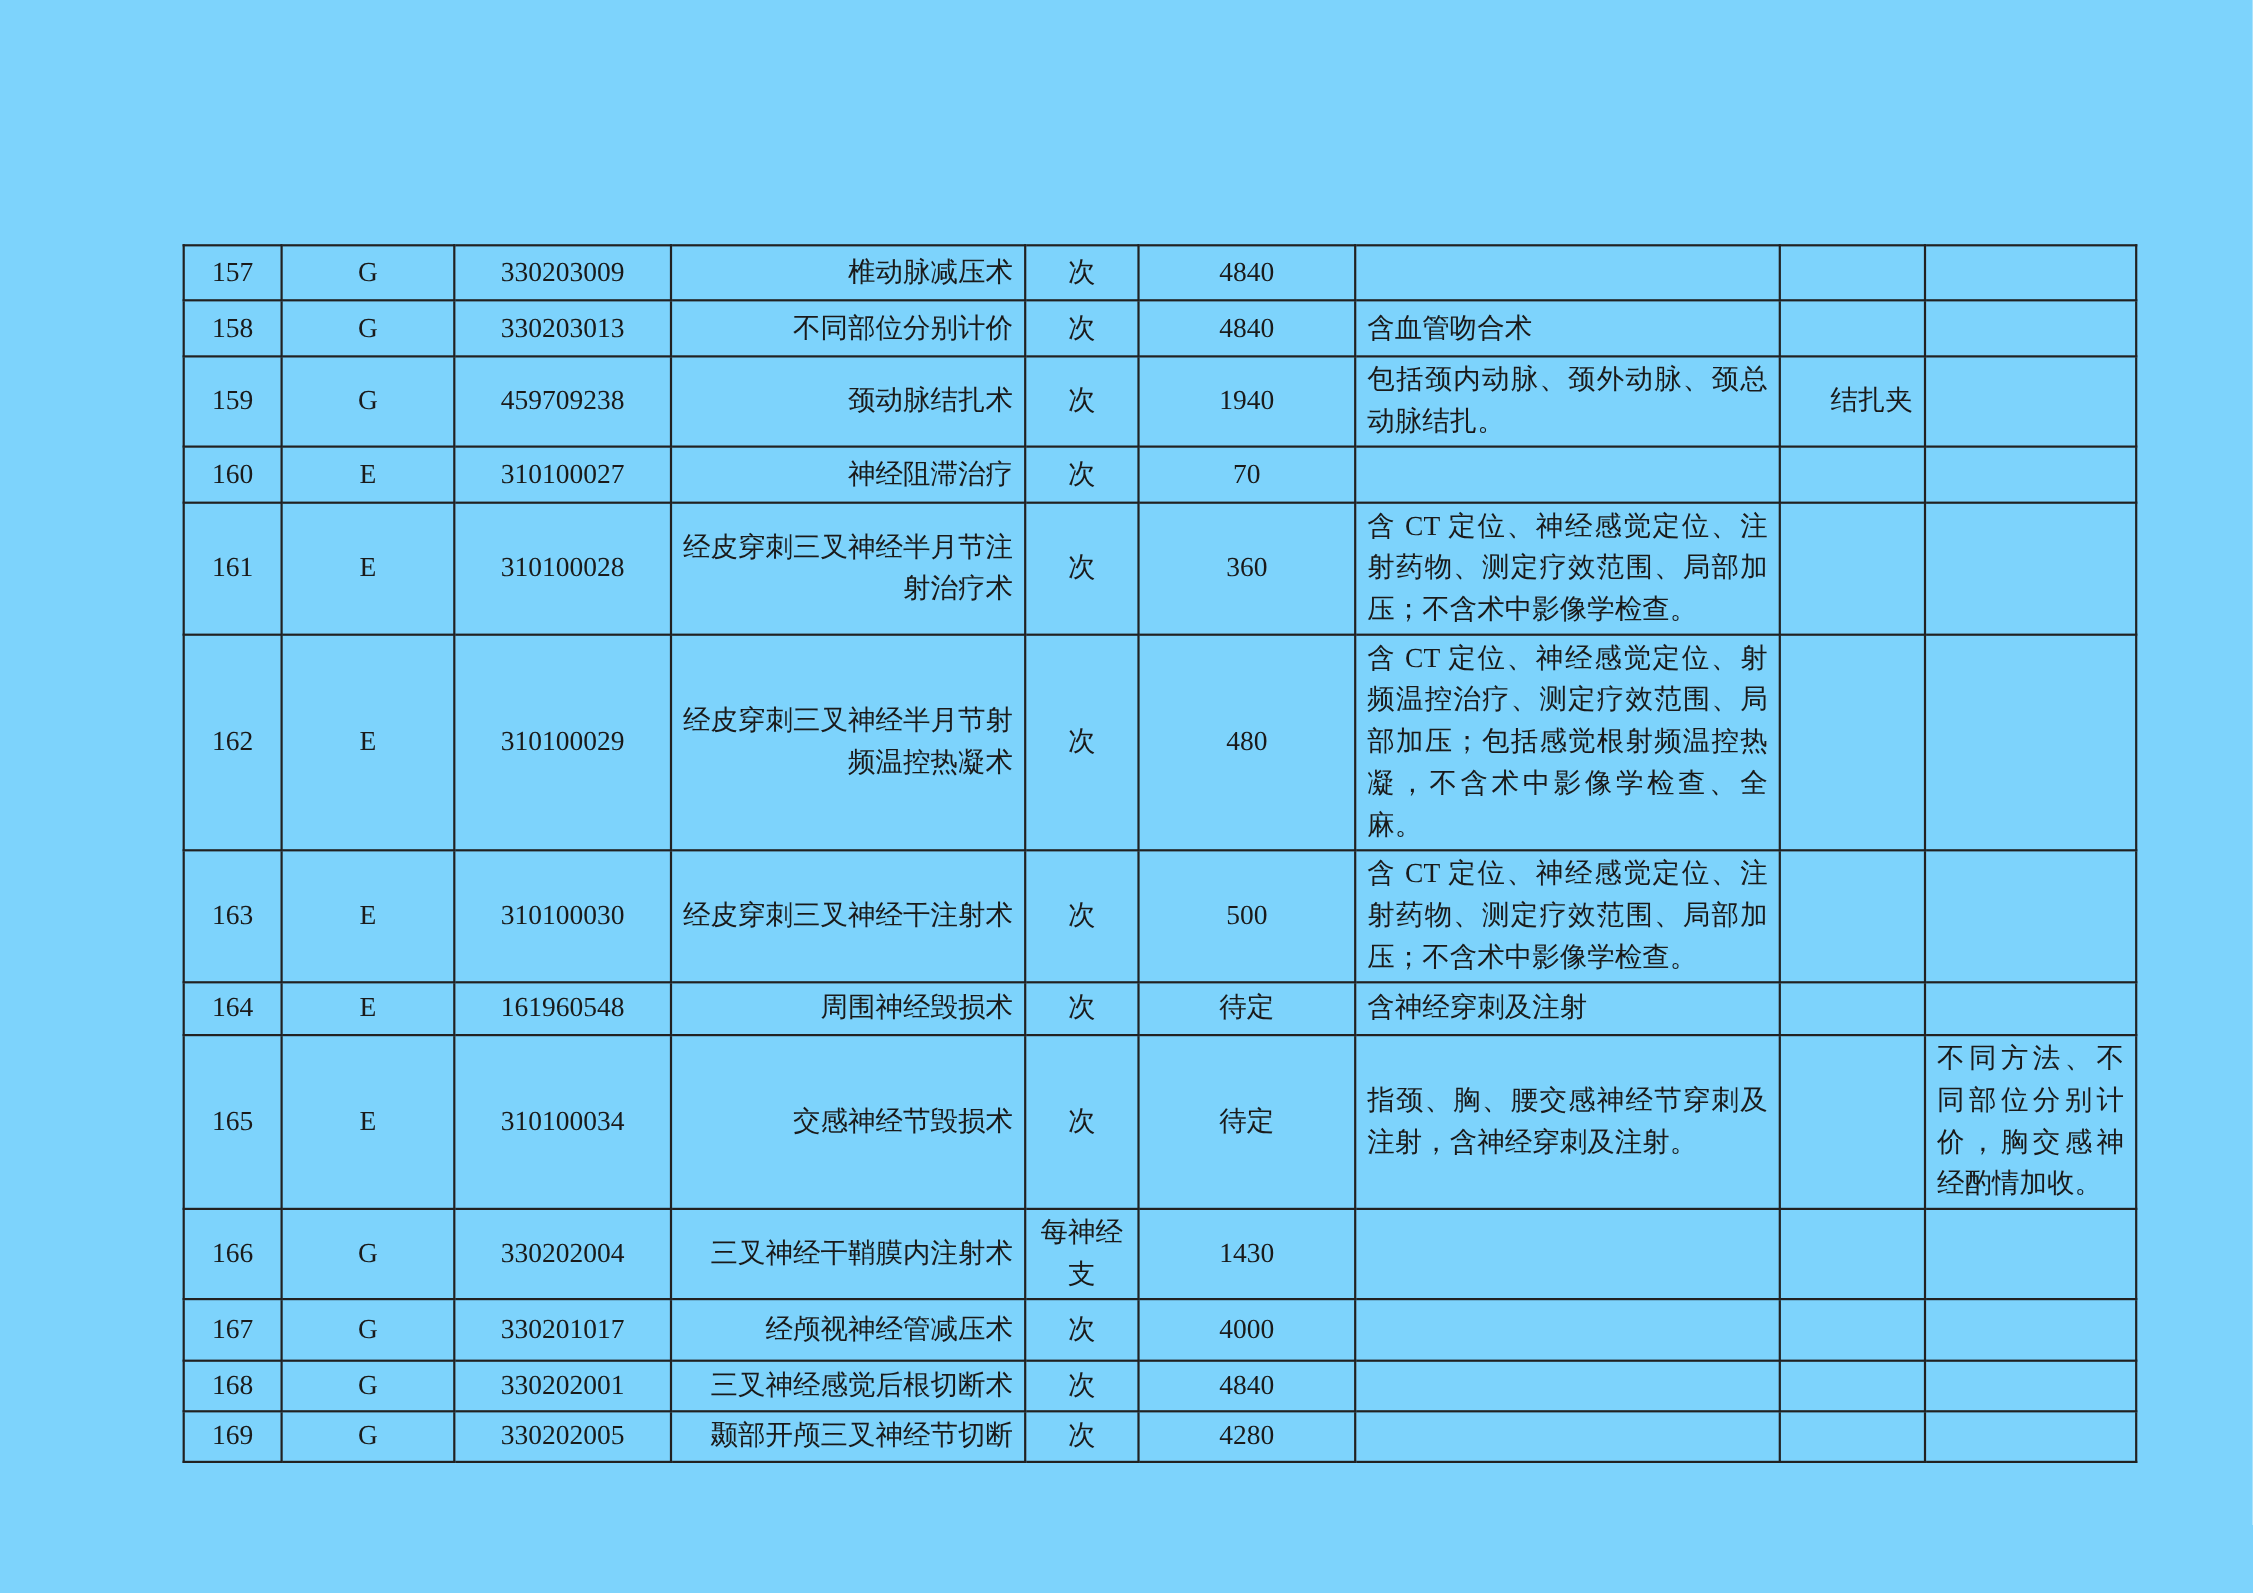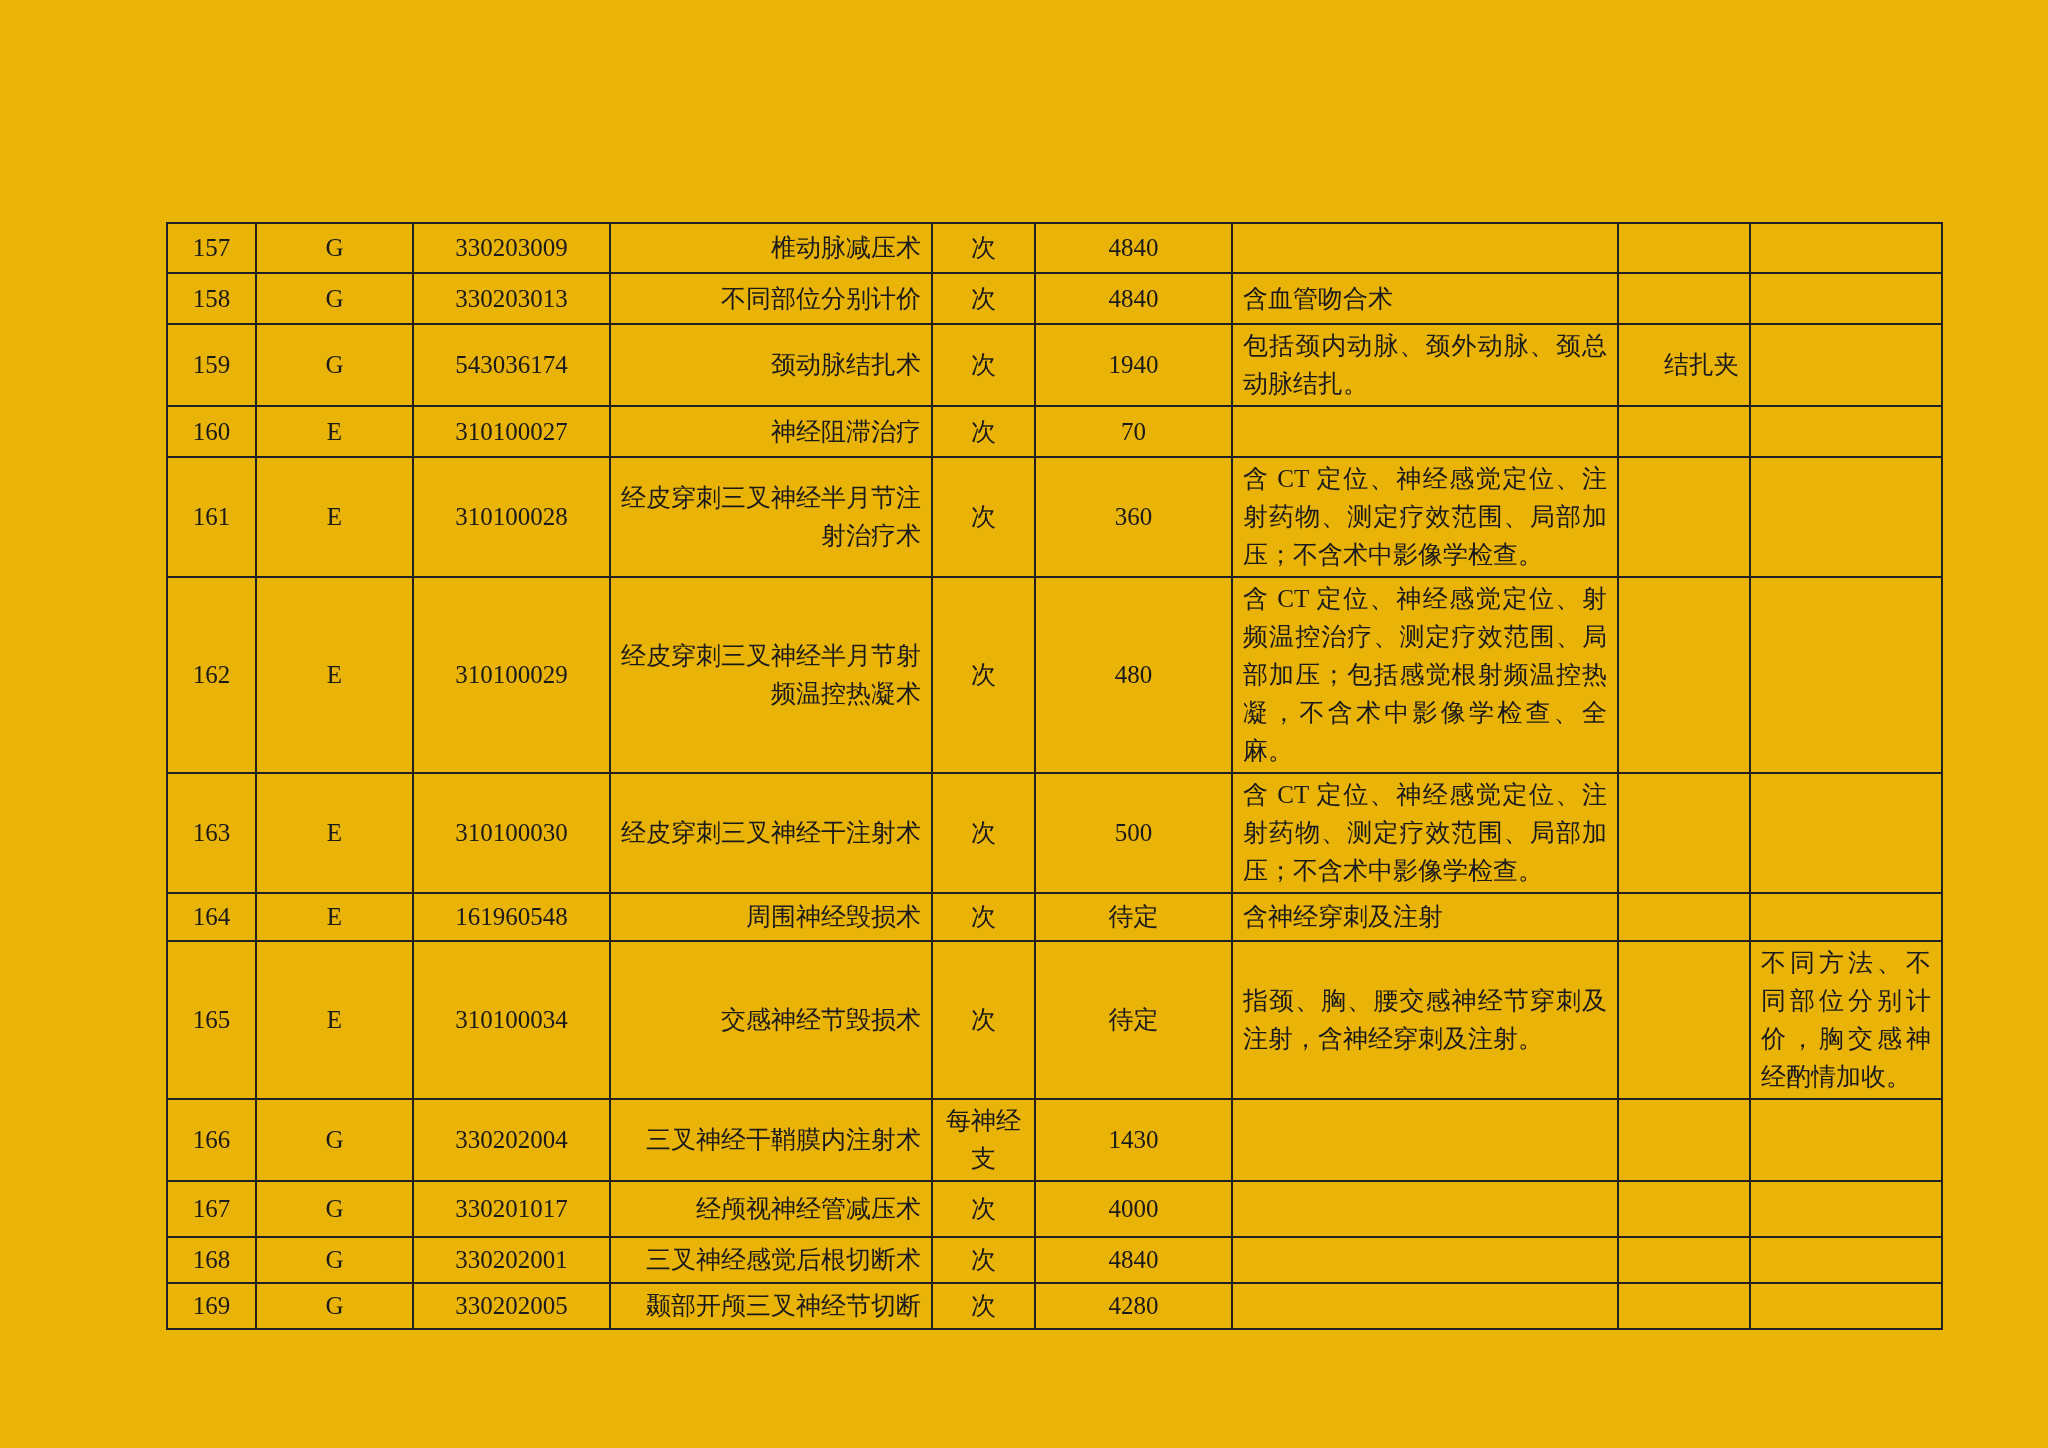--- a/index.html
+++ b/index.html
@@ -8,21 +8,21 @@
     background: #ffffff;
     width: 2048px;
     height: 1448px;
     position: relative;
     font-family: "Liberation Serif", "DejaVu Serif", serif;
     color: #1a1a1a;
   }
   .page {
     position: absolute;
     inset: 0;
-    background: #eab308;
+    background: #7dd3fc;
   }
   table.fee {
     position: absolute;
     left: 166px;
     top: 222px;
     border-collapse: collapse;
     table-layout: fixed;
     width: 1775px;
     font-size: 25px;
     line-height: 38px;
@@ -74,21 +74,21 @@
         <td class="l">不同部位分别计价</td>
         <td class="c">次</td>
         <td class="c">4840</td>
         <td class="note">含血管吻合术</td>
         <td class="l"></td>
         <td class="note"></td>
       </tr>
       <tr style="height:68px">
         <td class="c">159</td>
         <td class="c">G</td>
-        <td class="c">543036174</td>
+        <td class="c">459709238</td>
         <td class="l">颈动脉结扎术</td>
         <td class="c">次</td>
         <td class="c">1940</td>
         <td class="note">包括颈内动脉、颈外动脉、颈总动脉结扎。</td>
         <td class="l">结扎夹</td>
         <td class="note"></td>
       </tr>
       <tr style="height:51px">
         <td class="c">160</td>
         <td class="c">E</td>

